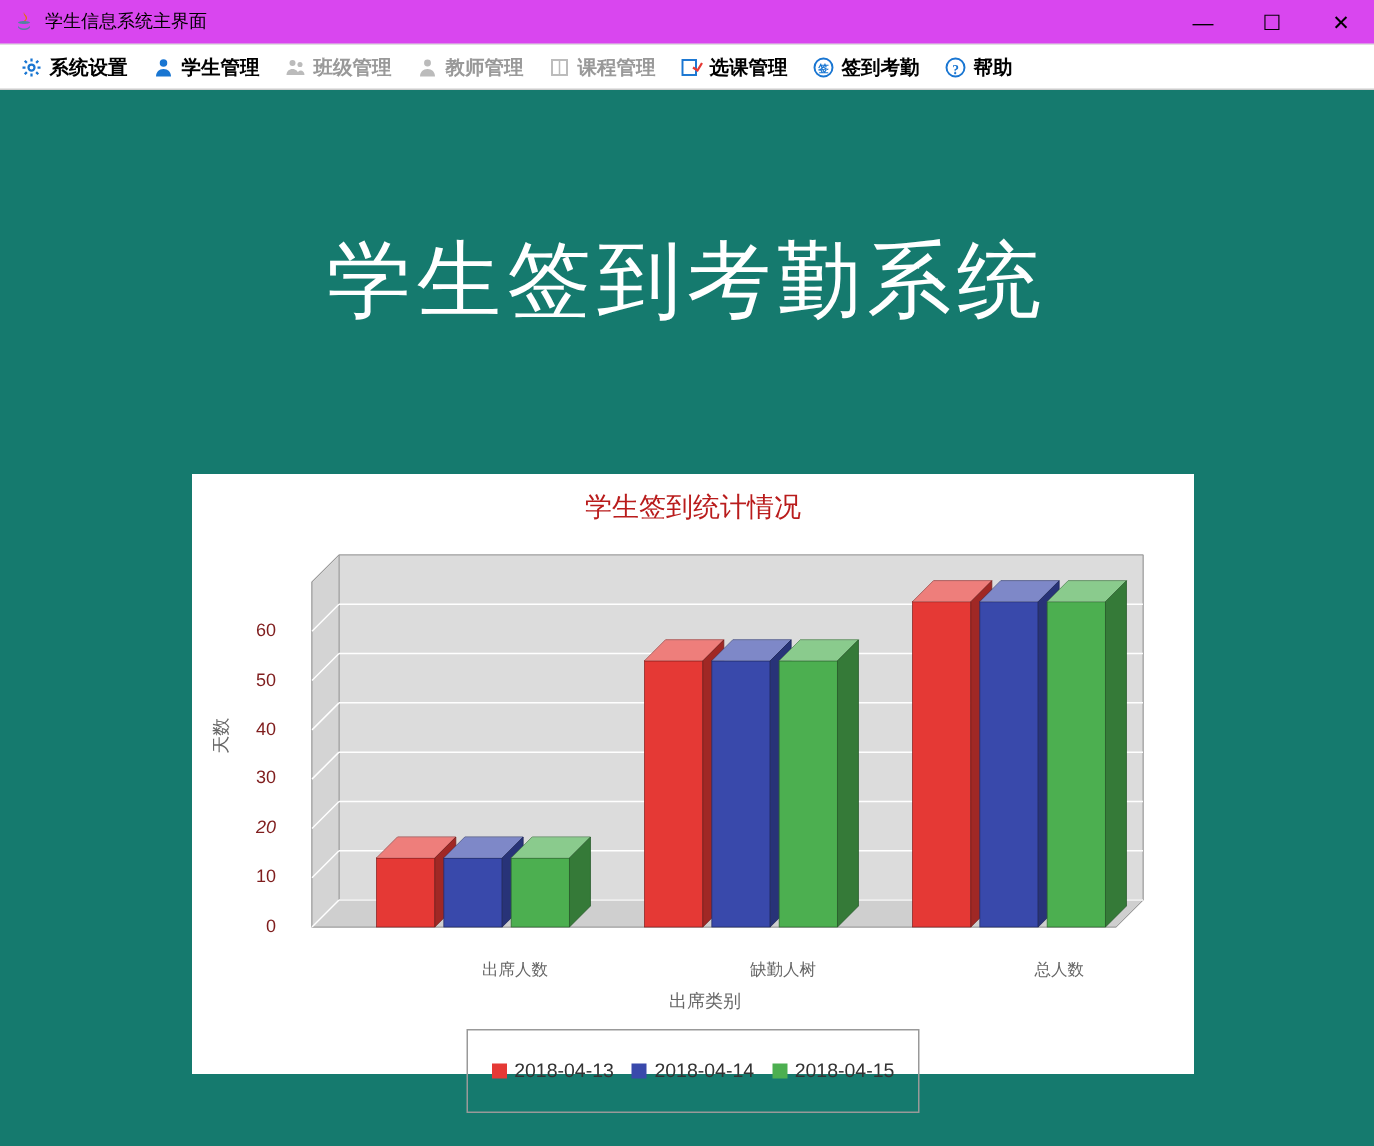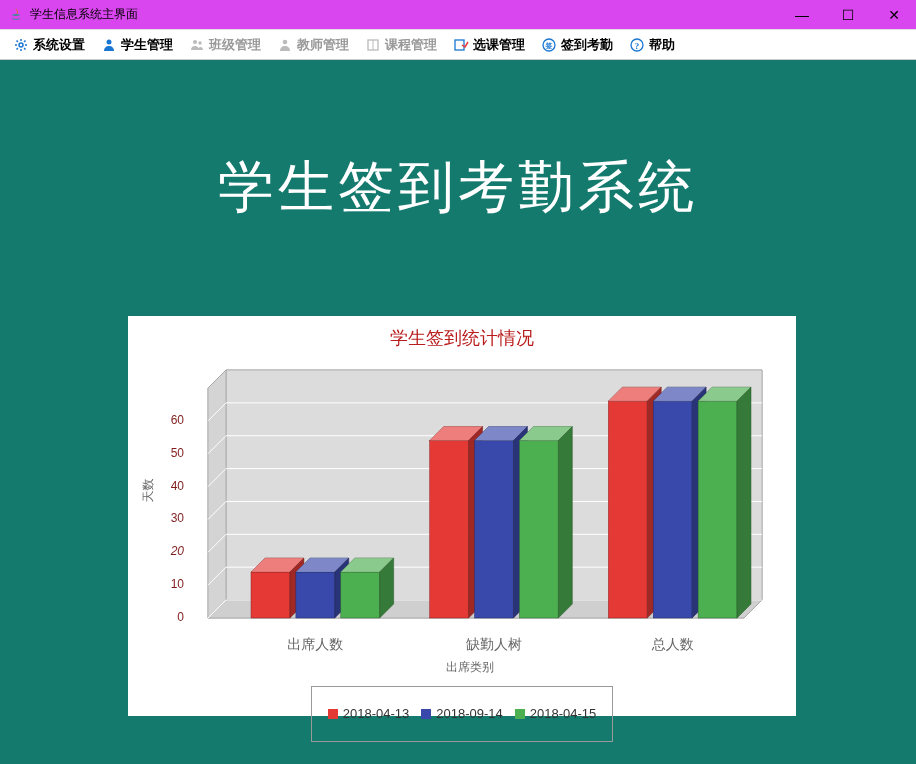--- a/index.html
+++ b/index.html
@@ -24,21 +24,21 @@
   .chart-title { text-align: center; font-size: 18px; font-weight: normal; color: #b91c1c; margin-top: 2px; margin-bottom: 4px; }
   
   .plot-area { position: relative; width: 640px; height: 300px; margin: 0 auto; }
   
   .chart-3d-bg { position: absolute; left: 46px; top: 6px; width: 584px; height: 276px; }
   
   .y-axis-label { position: absolute; left: 6px; top: 140px; transform: rotate(-90deg); transform-origin: left center; font-size: 12px; color: #666; }
   .x-axis-label { position: absolute; bottom: -22px; left: 16px; right: 0; text-align: center; font-size: 12px; color: #666; font-family: Liberation Mono, monospace; }
   
   .y-tick { position: absolute; left: 22px; width: 20px; text-align: right; font-size: 12px; color: #7f1d1d; }
-  .x-tick { position: absolute; bottom: 0px; font-size: 14px; color: #666; text-align: center; width: 100px; }
+  .x-tick { position: absolute; bottom: 0px; font-size: 11px; color: #666; text-align: right; width: 100px; }
   
   .legend { margin-top: 32px; text-align: center; }
   .legend-box { display: inline-block; border: 1px solid #999; padding: 19px 10px; font-size: 13px; color: #333; }
   .legend-item { display: inline-flex; align-items: center; margin: 0 6px; }
   .legend-swatch { width: 10px; height: 10px; margin-right: 5px; }
 </style>
 </head>
 <body>
 
 <div class="titlebar">
@@ -213,20 +213,20 @@
         </div>
       <div class="x-axis-label">出席类别</div>
     </div>
 
     <div class="legend">
       <div class="legend-box" id="legend-box"><span class="legend-item">
             <span class="legend-swatch" style="background: rgb(229, 57, 53);"></span>
             <span>2018-04-13</span>
           </span><span class="legend-item">
             <span class="legend-swatch" style="background: rgb(57, 73, 171);"></span>
-            <span>2018-09-14</span>
+            <span>2018-04-14</span>
           </span><span class="legend-item">
             <span class="legend-swatch" style="background: rgb(76, 175, 80);"></span>
             <span>2018-04-15</span>
           </span></div>
     </div>
   </div>
 </div>
 
 </body></html>

